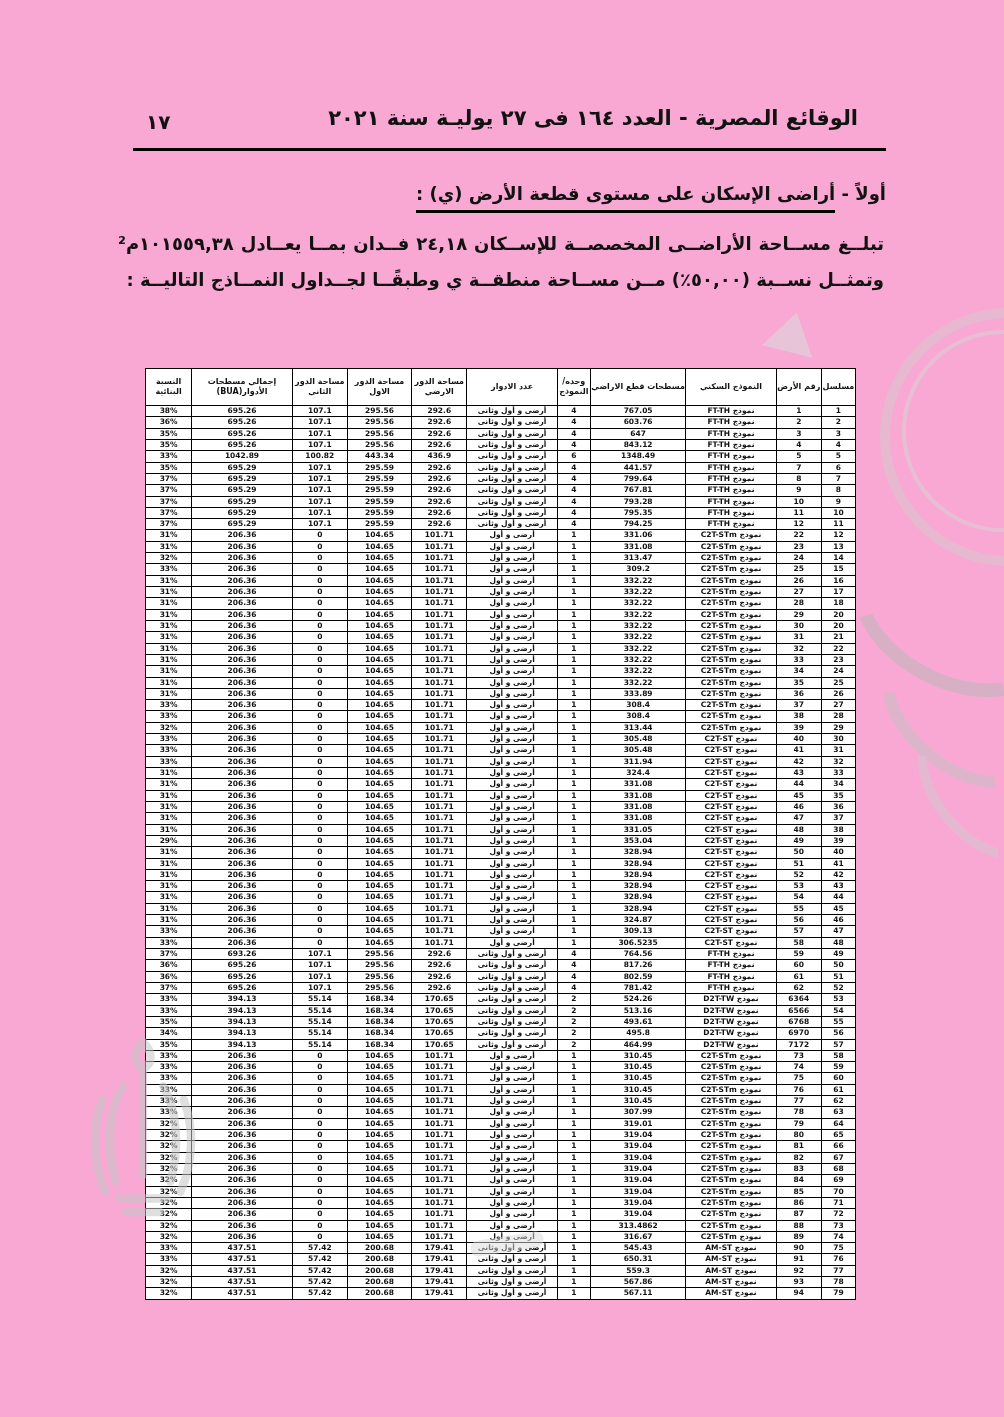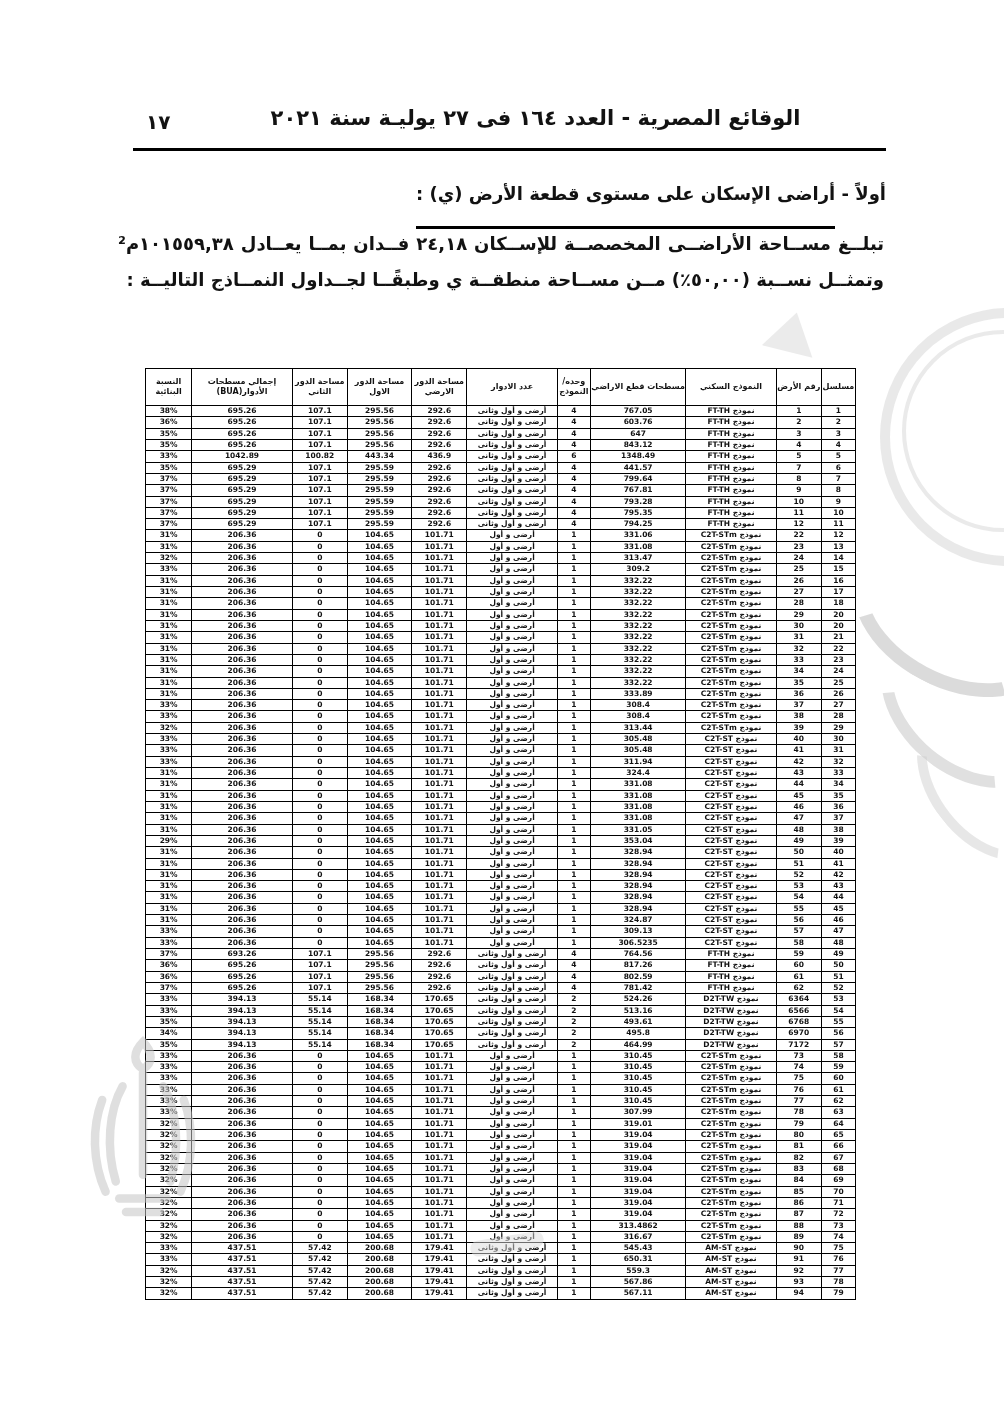--- a/index.html
+++ b/index.html
@@ -1,28 +1,28 @@
 <!DOCTYPE html>
 <html lang="ar" dir="rtl"><head>
 <meta charset="utf-8">
 <style>
   html,body{margin:0;padding:0;background:#e8e8e8;}
   .page{
-    position:relative;width:1004px;height:1417px;background:#ffffff;
+    position:relative;width:1004px;height:1417px;background:#f9a8d4;
     font-family:"DejaVu Sans",sans-serif;color:#121212;direction:rtl;
     overflow:hidden;margin:0 auto;
   }
   
   .page-number{position:absolute;left:146px;top:110px;font-size:20px;font-weight:bold;}
-  .gazette-title{position:absolute;left:188px;top:106px;width:695px;text-align:center;
+  .gazette-title{position:absolute;left:163px;top:106px;width:695px;text-align:right;
     font-size:21px;font-weight:bold;letter-spacing:0.5px;}
   .header-rule{position:absolute;left:133px;top:148px;width:753px;height:3px;background:#000;}
   
   .section-heading{position:absolute;right:118px;top:183px;font-size:18px;font-weight:bold;}
-  .section-heading .underlined{border-bottom:3px solid #000;padding-bottom:22px;}
+  .section-heading .underlined{border-bottom:3px solid #000;padding-bottom:6px;}
   
   .intro-paragraph{position:absolute;left:118px;top:226px;width:766px;
     font-size:18px;font-weight:bold;line-height:36px;text-align:justify;}
   
   table.housing{position:absolute;left:145px;top:368px;width:711px;
     border-collapse:collapse;table-layout:fixed;direction:rtl;
     font-weight:bold;background:#fff;}
   table.housing th,table.housing td{
     border:1px solid #000;padding:0;text-align:center;vertical-align:middle;
     overflow:hidden;}

